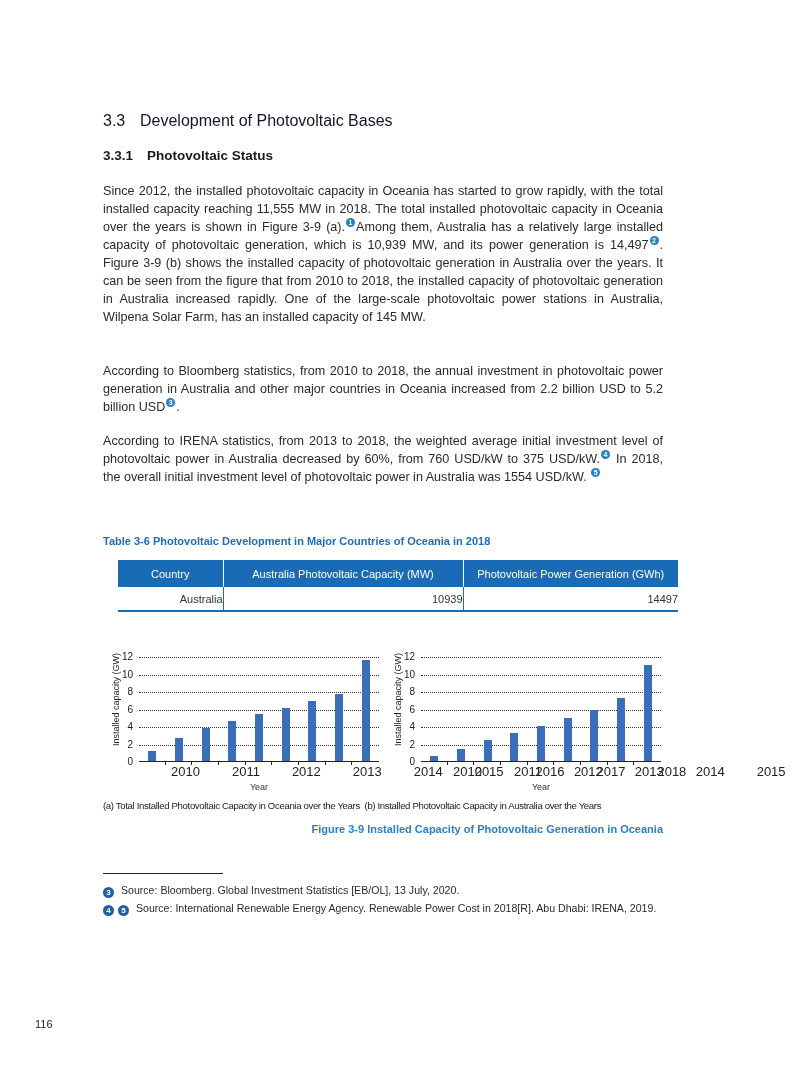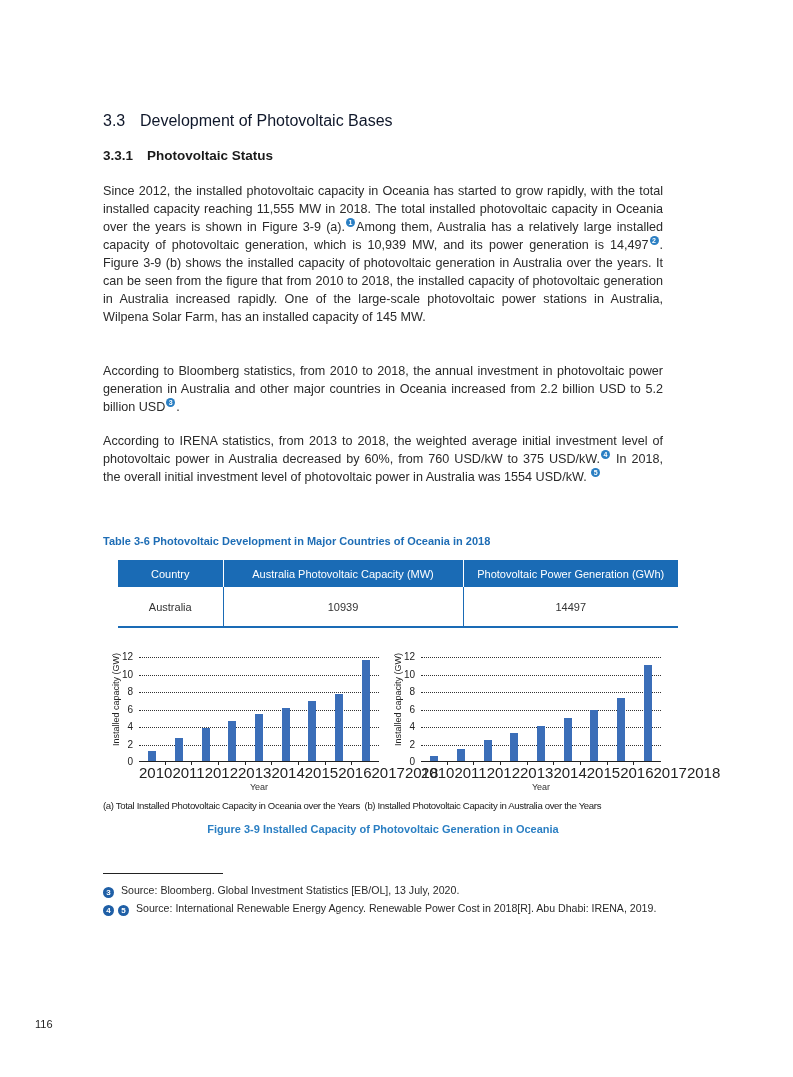--- a/index.html
+++ b/index.html
@@ -15,40 +15,40 @@
   .p1 { top: 182px; }
   .p2 { top: 362px; }
   .p3 { top: 432px; }
 
   .fn { display: inline-block; width: 9px; height: 9px; border-radius: 50%; background: #2b7fc3; color: #fff; font-size: 7px; line-height: 9px; text-align: center; font-weight: bold; vertical-align: 6px; margin: 0 1px; }
 
   .tbl-caption { position: absolute; left: 103px; width: 560px; top: 535px; font-size: 11px; font-weight: bold; color: #1e6db5; }
   table.data { position: absolute; left: 118px; top: 560px; width: 560px; border-collapse: collapse; font-size: 11px; }
   table.data th { background: #1a6bb5; color: #fff; font-weight: normal; height: 27px; border-left: 1px solid #fff; }
   table.data th:first-child { border-left: none; }
-  table.data td { height: 40px; text-align: center; color: #333; border-left: 1px solid #1a6bb5; border-bottom: 2px solid #1a6bb5; }
+  table.data td { height: 24px; text-align: right; color: #333; border-left: 1px solid #1a6bb5; border-bottom: 2px solid #1a6bb5; }
   table.data td:first-child { border-left: none; }
 
   .chart { position: absolute; top: 648px; width: 280px; height: 150px; }
   .chart-a { left: 103px; }
   .chart-b { left: 385px; }
   .ylabel { position: absolute; left: -32px; top: 48px; width: 90px; transform: rotate(-90deg); font-size: 9px; color: #222; text-align: center; white-space: nowrap; }
   .plot { position: absolute; left: 36px; top: 9px; width: 240px; height: 105px; border-bottom: 1px solid #222; }
   .grid { position: absolute; left: 0; right: 0; border-top: 1px dotted #333; height: 0; }
   .ytick { position: absolute; left: -22px; width: 16px; text-align: right; font-size: 10px; color: #222; line-height: 10px; }
   .bars { position: absolute; left: 0; right: 0; top: 0; bottom: 0; display: flex; }
   .slot { flex: 1; position: relative; }
   .bar { position: absolute; bottom: 0; left: 50%; width: 8px; margin-left: -4px; background: #3b6eb8; }
   .xtick { position: absolute; bottom: -4px; width: 1px; height: 4px; background: #222; right: 0; }
   .xlabels { position: absolute; left: 36px; top: 116px; width: 240px; display: flex; }
-  .xlabels span { flex: 1; text-align: center; font-size: 15px; color: #222; }
+  .xlabels span { flex: 1; text-align: center; font-size: 13px; color: #222; margin-left: 32px; }
   .xtitle { position: absolute; left: 36px; width: 240px; top: 134px; text-align: center; font-size: 9px; color: #333; }
 
   .sub-captions { position: absolute; left: 103px; top: 800px; width: 560px; font-size: 9.6px; letter-spacing: -0.35px; color: #222; white-space: nowrap; }
-  .fig-caption { position: absolute; left: 103px; width: 560px; top: 823px; text-align: center; font-size: 11px; font-weight: bold; color: #2b7fc3; }
+  .fig-caption { position: absolute; left: 103px; width: 560px; top: 823px; text-align: right; font-size: 11px; font-weight: bold; color: #2b7fc3; }
 
   .fn-rule { position: absolute; left: 103px; top: 873px; width: 120px; border-top: 1px solid #222; }
   .footnotes { position: absolute; left: 103px; top: 882px; width: 560px; font-size: 10.6px; line-height: 17.5px; color: #2a2a2a; }
   .footnote { text-align: justify; }
   .footnote.hang { padding-left: 15px; text-indent: -15px; }
   .fnb { display: inline-block; width: 11px; height: 11px; border-radius: 50%; background: #1f5fa6; color: #fff; font-size: 8px; line-height: 11px; text-align: center; font-weight: bold; margin-right: 4px; text-indent: 0; vertical-align: -1px; }
 
   .page-num { position: absolute; left: 35px; top: 1018px; font-size: 11px; color: #222; }
 </style>
 </head>

